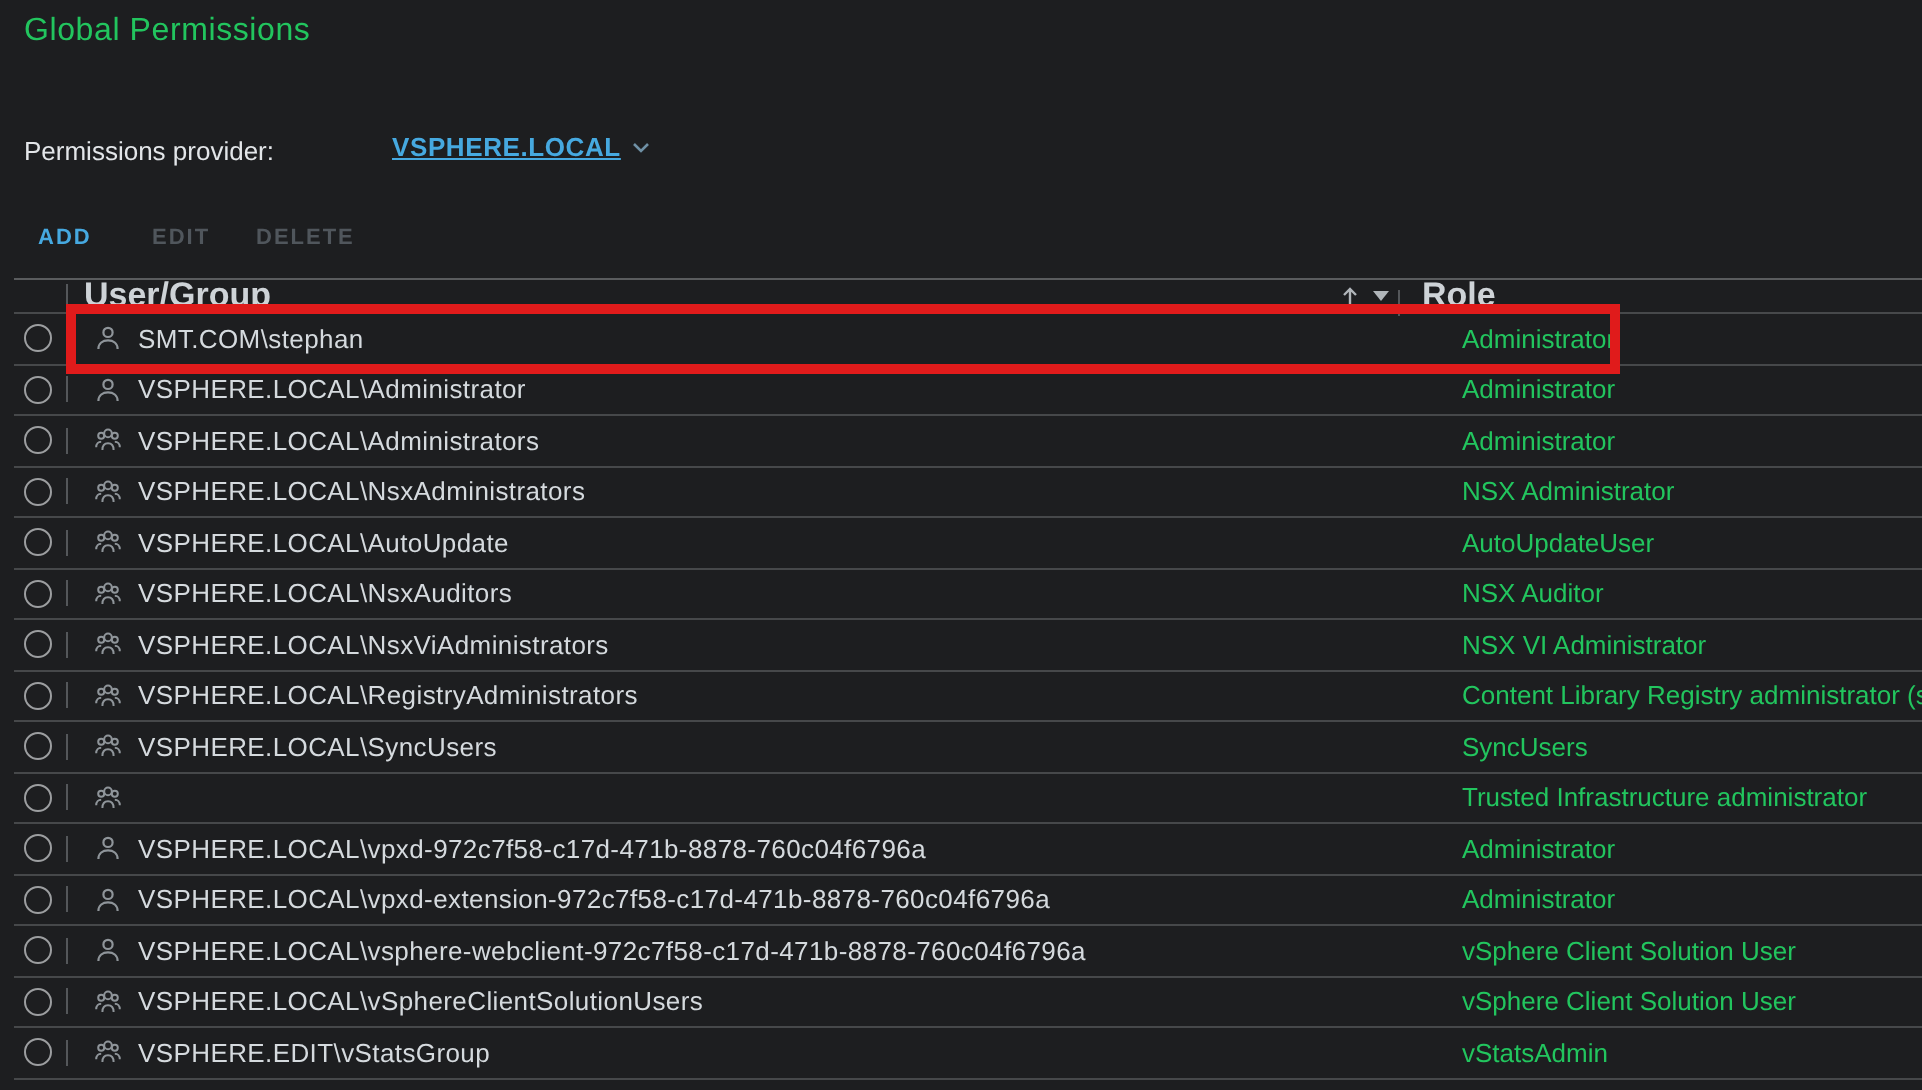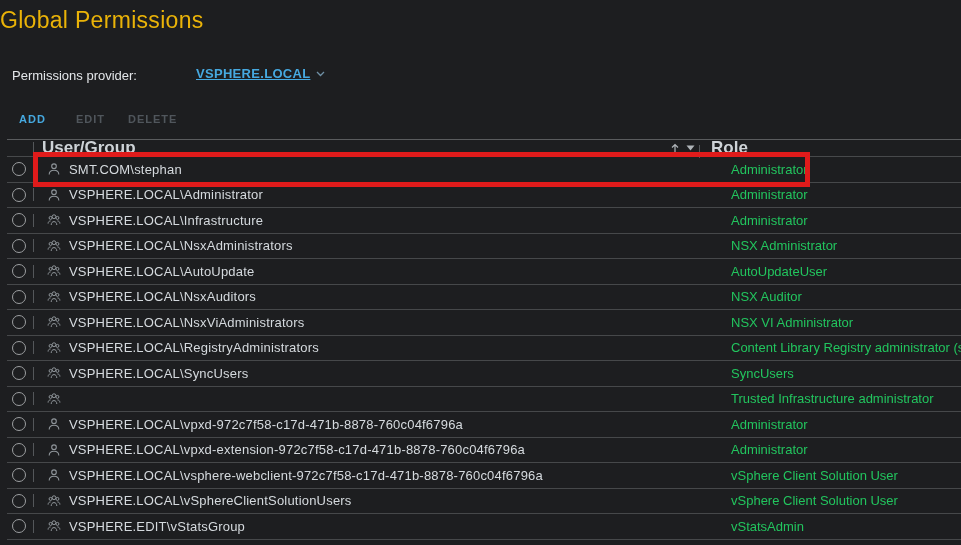--- a/index.html
+++ b/index.html
@@ -4,22 +4,22 @@
 <style>
   html,body { margin:0; padding:0; }
   body {
     width:961px; height:545px;
     background:#1d1e20;
     font-family:"Liberation Sans", sans-serif;
     position:relative; overflow:hidden;
     -webkit-font-smoothing:antialiased;
   }
   .page-title {
-    position:absolute; left:0; top:7px;
-    font-size:23px; font-weight:300; color:#eab308; letter-spacing:.3px;
+    position:absolute; left:12px; top:7px;
+    font-size:16px; font-weight:300; color:#22c55e; letter-spacing:.3px;
   }
   .provider-label {
     position:absolute; left:12px; top:68px;
     font-size:13px; color:#e3e6e9;
   }
   .provider-select {
     position:absolute; left:196px; top:66px;
     display:flex; align-items:center; gap:6px;
     font-size:13px; font-weight:700; color:#46a9e0; letter-spacing:.3px;
     cursor:pointer; background:none; border:none; padding:0;
@@ -163,21 +163,21 @@
       <span class="icon-wrap icon-group">
         <svg width="14" height="14" viewBox="0 0 14 14">
           <circle cx="3.6" cy="4.9" r="1.5" fill="none" stroke="#8f959a" stroke-width="1"></circle>
           <circle cx="10.4" cy="4.9" r="1.5" fill="none" stroke="#8f959a" stroke-width="1"></circle>
           <circle cx="7" cy="3.7" r="1.9" fill="none" stroke="#8f959a" stroke-width="1"></circle>
           <path d="M4.2 12 C4.2 9.8 5.4 8.6 7 8.6 C8.6 8.6 9.8 9.8 9.8 12" fill="none" stroke="#8f959a" stroke-width="1"></path>
           <path d="M1.1 10.6 C1.1 8.9 2.2 7.9 3.6 7.9" fill="none" stroke="#8f959a" stroke-width="1"></path>
           <path d="M12.9 10.6 C12.9 8.9 11.8 7.9 10.4 7.9" fill="none" stroke="#8f959a" stroke-width="1"></path>
         </svg>
       </span>
-      <span class="row-name">VSPHERE.LOCAL\Infrastructure</span>
+      <span class="row-name">VSPHERE.LOCAL\Administrators</span>
     </div>
     <div class="cell-role">
       <span>Administrator</span>
     </div>
   </div>
 
   <div class="grid-row">
     <div class="cell-radio">
       <span class="radio"></span>
     </div>

